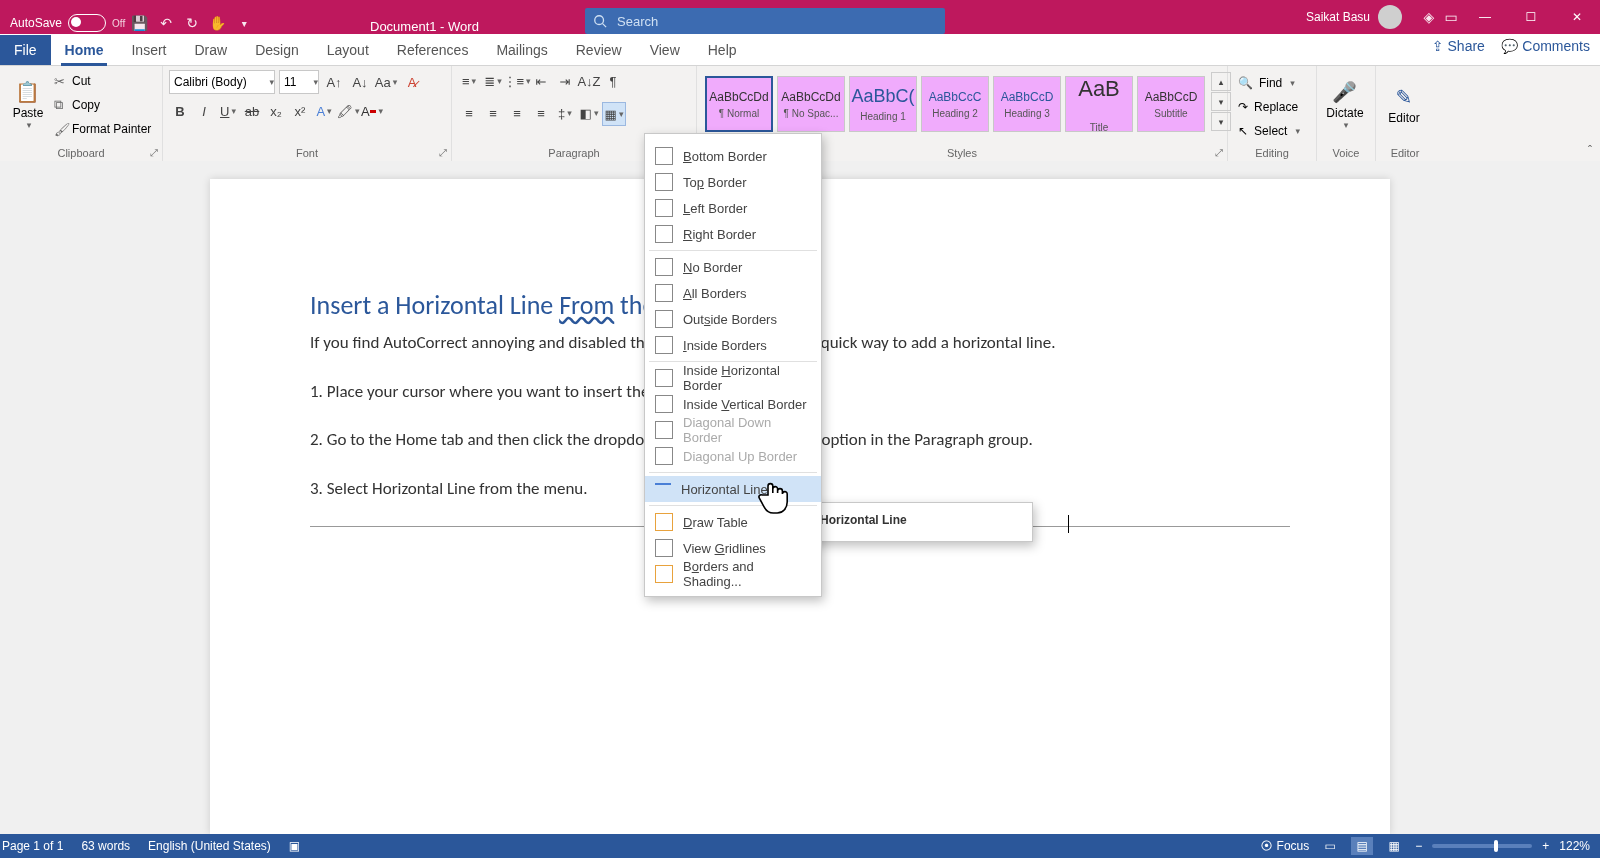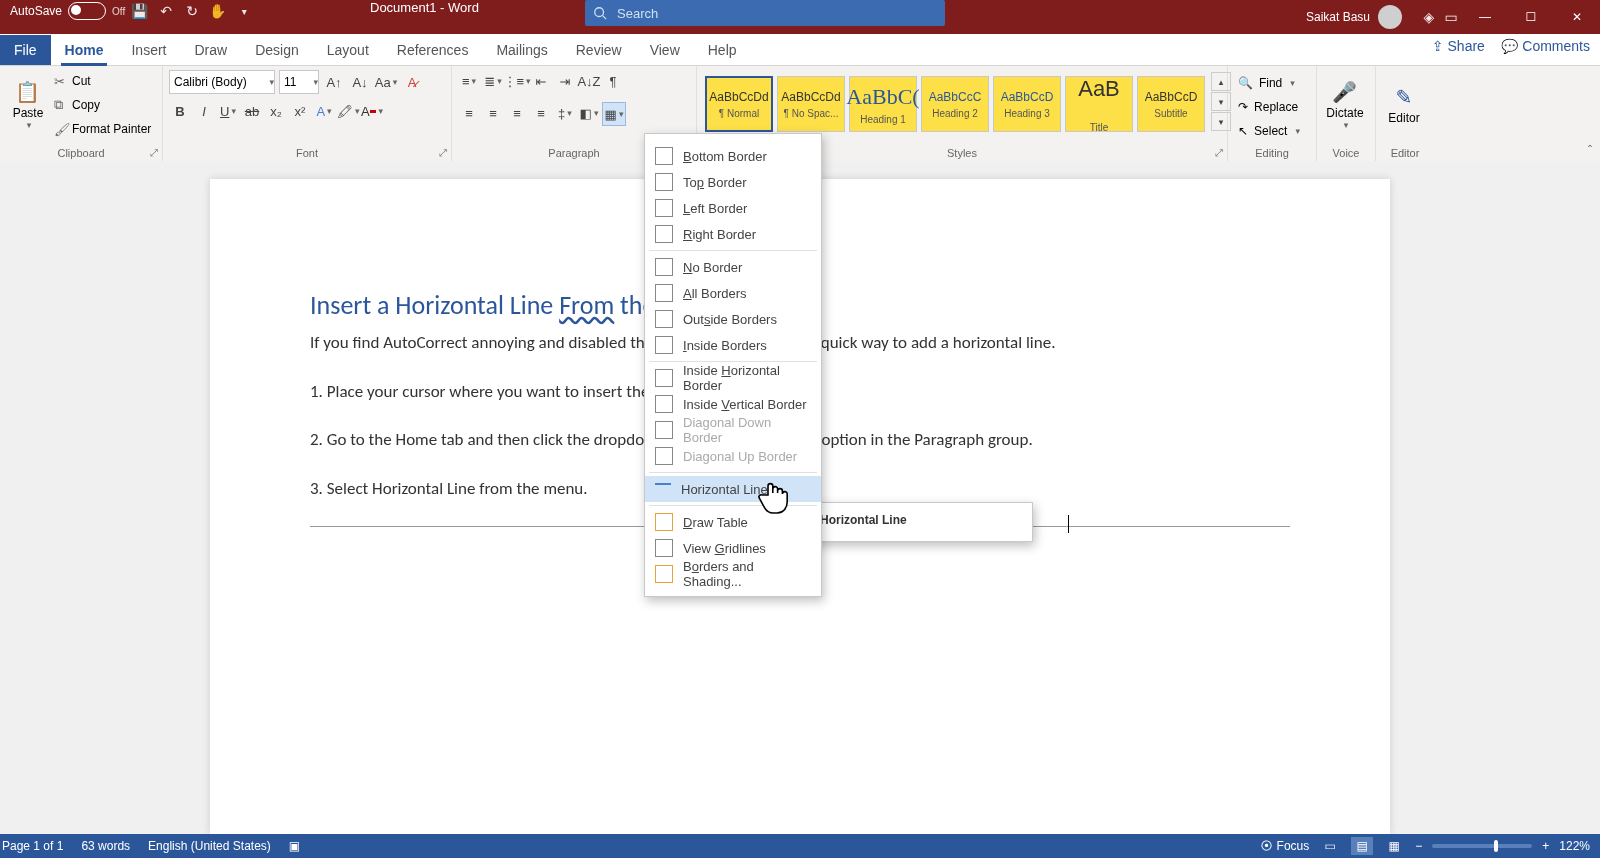--- a/index.html
+++ b/index.html
@@ -1,16 +1,16 @@
 <!DOCTYPE html>
 <html><head>
 <meta charset="utf-8">
 <style>
 html,body{margin:0;padding:0;font-family:"Segoe UI",Arial,sans-serif;font-size:13px;background:#fff;user-select:none;overflow:hidden;height:858px;width:1600px}
-.titlebar{height:34px;background:#7f1d1d;color:#fff;display:flex;align-items:flex-start;position:relative}
+.titlebar{height:34px;background:#be185d;color:#fff;display:flex;align-items:flex-end;position:relative}
 .titlebar .left{display:flex;align-items:center;gap:4px;padding-left:10px}
 .autosave{display:flex;align-items:center;gap:6px;font-size:12px}
 .toggle{width:36px;height:16px;border:1px solid #fff;border-radius:9px;position:relative;background:transparent}
 .toggle::after{content:"";position:absolute;left:2px;top:2px;width:10px;height:10px;border-radius:50%;background:#fff}
 .qat-icon{width:22px;height:22px;display:flex;align-items:center;justify-content:center;font-size:14px;opacity:.9}
 .doc-title{position:absolute;left:370px;font-size:13px}
 .searchbox{position:absolute;left:585px;width:360px;height:26px;background:#3c6bb1;display:flex;align-items:center;border-radius:2px}
 .searchbox svg{margin:0 8px}
 .searchbox input{background:transparent;border:none;color:#cfe0f3;font-size:13px;outline:none;width:260px}
 .searchbox input::placeholder{color:#cfe0f3}
@@ -33,21 +33,21 @@
 .big-btn{display:flex;flex-direction:column;align-items:center;justify-content:center;width:44px;height:70px;font-size:12px}
 .big-btn .ico{font-size:20px;margin-bottom:2px}
 .small-row{display:flex;align-items:center;gap:4px;font-size:12px;height:22px}
 .small-row .ico{font-size:13px;color:#666;width:14px}
 .font-name{width:100px;height:22px;border:1px solid #c8c8c8;background:#fff;font-size:12px;padding-left:4px;display:flex;align-items:center;justify-content:space-between}
 .font-size{width:34px;height:22px;border:1px solid #c8c8c8;background:#fff;font-size:12px;padding-left:4px;display:flex;align-items:center;justify-content:space-between}
 .icon-btn{width:22px;height:22px;display:flex;align-items:center;justify-content:center;font-size:13px;color:#444}
 .icon-btn.small{width:18px}
 .para-row{display:flex;gap:2px;margin-bottom:4px}
 .styles-gallery{display:flex;gap:4px;padding:4px}
-.style-card{width:66px;height:54px;border:1px solid #c8c8c8;background:#fde047;display:flex;flex-direction:column;align-items:center;justify-content:center;font-size:10px;color:#555}
+.style-card{width:66px;height:54px;border:1px solid #c8c8c8;background:#f0abfc;display:flex;flex-direction:column;align-items:center;justify-content:center;font-size:10px;color:#555}
 .style-card.sel{border:1px solid #2b579a;box-shadow:0 0 0 1px #2b579a inset}
 .style-card .preview{font-size:12px;color:#333}
 .style-card .preview.big{font-size:22px;color:#333}
 .style-card .preview.blue{color:#2b579a}
 .edit-col{display:flex;flex-direction:column;gap:2px;font-size:12px;padding-top:2px}
 .edit-col .row{display:flex;align-items:center;gap:6px;height:22px;padding:0 4px}
 .collapse{position:absolute;right:8px;bottom:4px;font-size:12px;color:#666}
 .workspace{position:absolute;top:161px;left:0;right:0;bottom:24px;background:#f0f0f0;display:flex;justify-content:center;overflow:hidden}
 .page{width:980px;background:#fff;box-shadow:0 0 8px rgba(0,0,0,.15);margin-top:18px;padding:110px 100px 0;position:relative;font-family:Calibri,Arial,sans-serif}
 .page h1{color:#2b579a;font-weight:400;font-size:26px;margin:0 0 10px}
@@ -240,21 +240,21 @@
       <div class="styles-gallery" id="styles-gallery">
           <div class="style-card sel">
             <div class="preview">AaBbCcDd</div>
             <div style="margin-top: 4px;">¶ Normal</div>
           </div>
           <div class="style-card">
             <div class="preview">AaBbCcDd</div>
             <div style="margin-top: 4px;">¶ No Spac...</div>
           </div>
           <div class="style-card">
-            <div class="preview blue" style="font-size: 22px; font-family: Liberation Serif, serif;">AaBbC(</div>
+            <div class="preview blue" style="font-size: 18px;">AaBbC(</div>
             <div style="margin-top: 4px;">Heading 1</div>
           </div>
           <div class="style-card">
             <div class="preview blue">AaBbCcC</div>
             <div style="margin-top: 4px;">Heading 2</div>
           </div>
           <div class="style-card">
             <div class="preview blue">AaBbCcD</div>
             <div style="margin-top: 4px;">Heading 3</div>
           </div>

